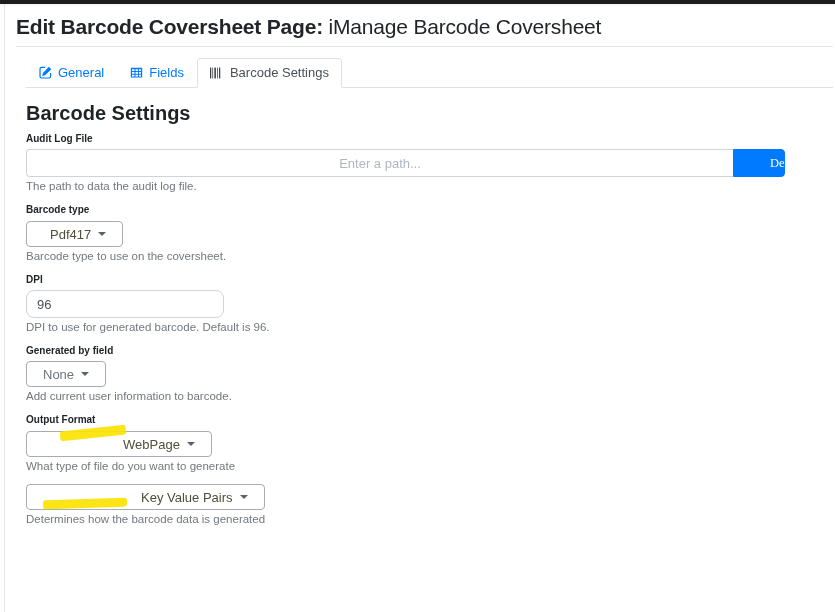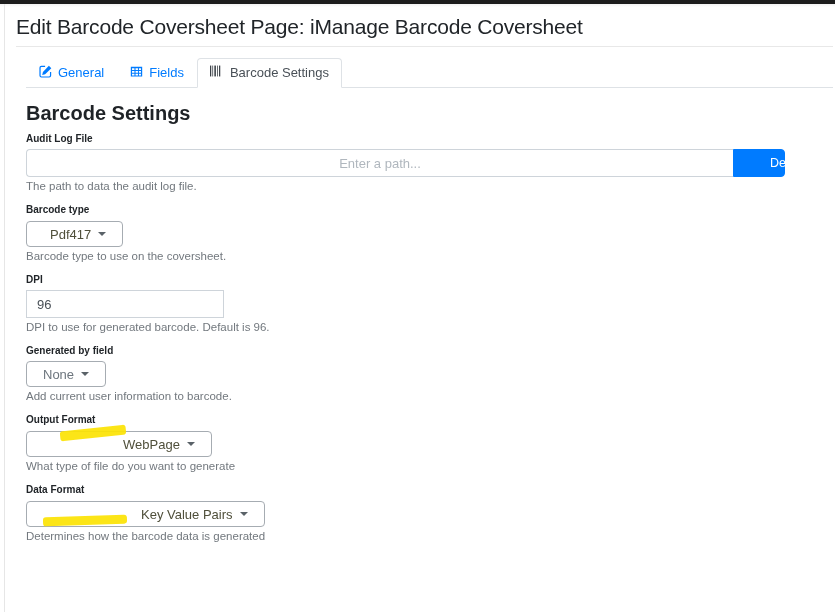--- a/index.html
+++ b/index.html
@@ -5,44 +5,44 @@
   * { margin:0; padding:0; box-sizing:border-box; }
   html,body { width:835px; height:612px; overflow:hidden; background:#fff;
     font-family:"Liberation Sans", sans-serif; color:#212529; }
 
   .top-bar { height:4px; background:#1d1d1d; }
   .top-fade { height:3px; background:linear-gradient(#f2f2f2,#ffffff); }
   .left-edge { position:absolute; left:4px; top:4px; width:1px; height:608px; background:#e6e6e6; }
 
   .page-header { padding:7px 16px 0 16px; }
   .page-title { font-size:21px; line-height:26px; font-weight:400; color:#212529; letter-spacing:-0.2px; }
-  .page-title .t-bold { font-weight:400; }
+  .page-title .t-bold { font-weight:700; }
   .header-rule { margin:6px 2px 0 16px; border:0; border-top:1px solid #e8e8e8; }
 
   .tab-bar { margin:11px 2px 0 26px; display:flex; align-items:flex-end; border-bottom:1px solid #dee2e6; }
-  .tab { display:flex; gap:6px; padding:6px 12px 7px 12px; font-size:13px;
+  .tab { display:flex; align-items:center; gap:6px; padding:6px 12px 7px 12px; font-size:13px;
     color:#007bff; cursor:pointer; border:1px solid transparent; margin-bottom:-1px; background:transparent; }
   .tab.active { background:#fff; color:#495057; border-color:#dee2e6 #dee2e6 #fff #dee2e6;
     border-radius:4px 4px 0 0; }
   .tab svg { display:block; }
 
   .content { padding:13px 50px 0 26px; }
   .section-heading { font-size:20px; line-height:25px; font-weight:600; color:#1f2327; margin-bottom:6px; }
 
   .grp { margin-bottom:10px; }
   .lbl { font-size:10px; line-height:14px; font-weight:700; color:#212529; margin-bottom:3px; }
   .help { font-size:11.5px; line-height:13px; color:#72787e; margin-top:3px; }
 
   .input-group { display:flex; width:100%; height:28px; }
-  .text-input { flex:1; height:28px; border:1px solid #ced4da; border-radius:0; padding:0 10px;
+  .text-input { flex:1; height:28px; border:1px solid #ced4da; border-radius:8px; padding:0 10px;
     font-size:13px; color:#495057; font-family:"Liberation Sans", sans-serif; outline:none; }
   .input-group .text-input { border-radius:4px 0 0 4px; border-right:0;text-align:center; }
   .text-input::placeholder { color:#b0b7be; }
   .btn-default { width:52px; height:28px; background:#007bff; border:1px solid #007bff; color:#fff;
-    font-size:12.5px; border-radius:0 4px 4px 0; cursor:pointer; font-family:Liberation Sans, sans-serif;padding-left:36px; }
+    font-size:12.5px; border-radius:0 4px 4px 0; cursor:pointer; font-family:Liberation Serif, serif;padding-left:36px; }
 
   .num-wrap { position:relative; width:100%; height:28px; border:1px solid #80bdff; border-radius:4px;
     box-shadow:0 0 0 3px rgba(0,123,255,.22); display:flex; align-items:center; background:#fff; }
   .num-wrap input { border:0; outline:none; flex:1; padding:0 10px; font-size:13px; color:#495057;
     background:transparent; font-family:"Liberation Sans", sans-serif; }
   .spinner { position:absolute; right:10px; top:4px; display:flex; flex-direction:column; gap:2px;
     cursor:pointer; align-items:center; }
   .spin-up { width:0; height:0; border-left:4px solid transparent; border-right:4px solid transparent;
     border-bottom:5px solid #495057; }
   .spin-down { width:0; height:0; border-left:4px solid transparent; border-right:4px solid transparent;
@@ -150,21 +150,20 @@
     <button class="dd-btn hl-text">
       <span class="hl-fill"></span>
       <span class="hl-streak-top"></span>
       <span>WebPage</span>
       <span class="caret"></span>
     </button>
     <div class="help">What type of file do you want to generate</div>
   </div>
 
   <div class="grp">
-    <div class="lbl">Data Format</div>
     <button class="dd-btn hl-text">
       <span class="hl-fill"></span>
       <span class="hl-tail-bottom"></span>
       <span>Key Value Pairs</span>
       <span class="caret"></span>
     </button>
     <div class="help">Determines how the barcode data is generated</div>
   </div>
 </div>
 

